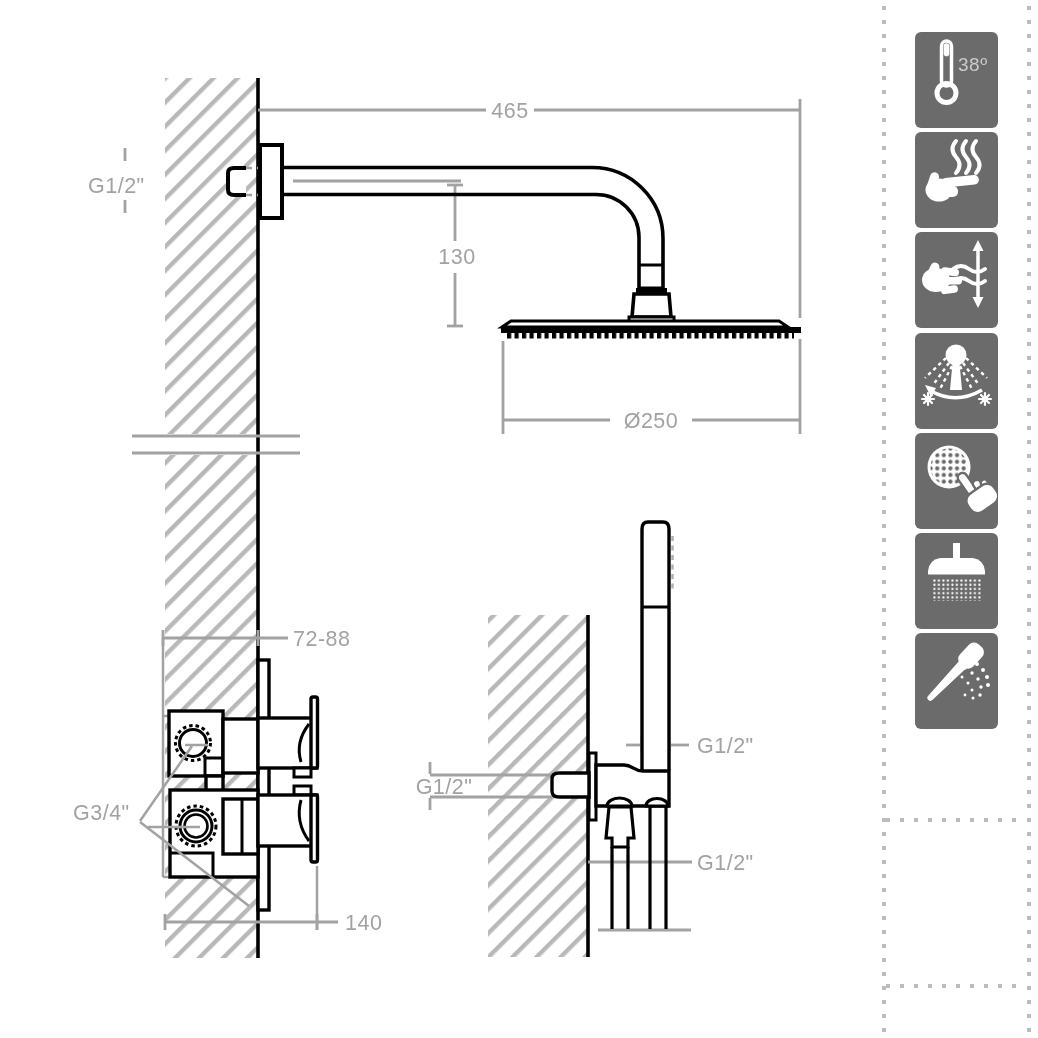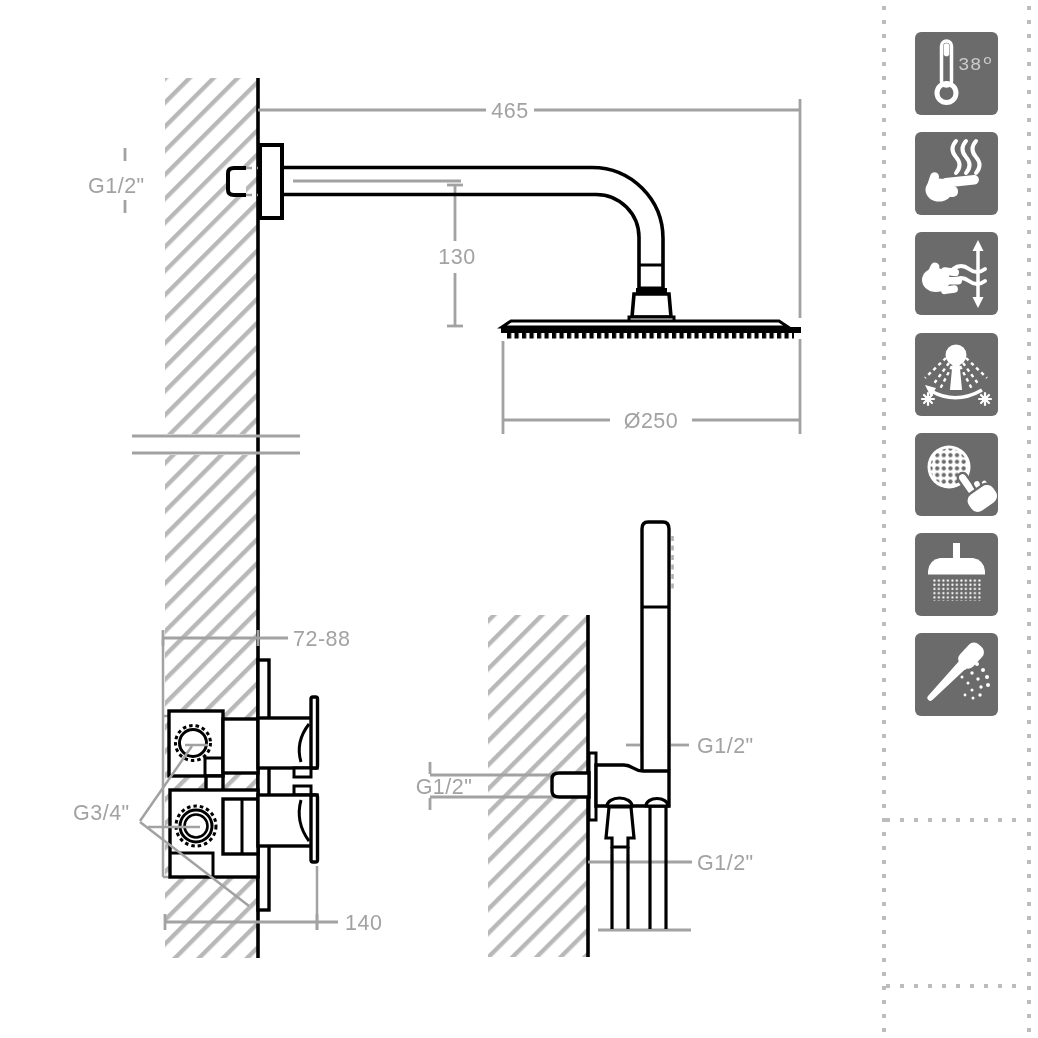--- a/index.html
+++ b/index.html
@@ -3,21 +3,21 @@
 <meta charset="utf-8">
 <style>
   html,body{margin:0;padding:0;background:#fff;}
   #screen{position:relative;width:1038px;height:1038px;background:#fff;overflow:hidden;
           font-family:"Liberation Sans", sans-serif;}
   .dim-text{font-family:"Liberation Sans", sans-serif;font-size:21.5px;fill:#a2a2a2;letter-spacing:.5px;}
   .dotline-v{position:absolute;width:4px;
      background:repeating-linear-gradient(to bottom,#bcbcbc 0 4px,transparent 4px 14px);}
   .dotline-h{position:absolute;height:4px;
      background:repeating-linear-gradient(to right,#bcbcbc 0 4px,transparent 4px 14px);}
-  .tile{position:absolute;left:915px;width:83px;height:83px;background:#6b6b6b;border-radius:6px;font-family:Liberation Mono, monospace;}
+  .tile{position:absolute;left:915px;width:83px;height:96px;background:#6b6b6b;border-radius:6px;}
   .tile svg{position:absolute;left:0;top:0;}
   .temp-label{position:absolute;left:43px;top:22px;font-size:19px;color:#cbcbcb;letter-spacing:.5px;}
 </style>
 </head>
 <body>
 
 <div id="screen">
 
   <svg width="880" height="1038" viewBox="0 0 880 1038" style="position:absolute;left:0;top:0;">
     <defs>

